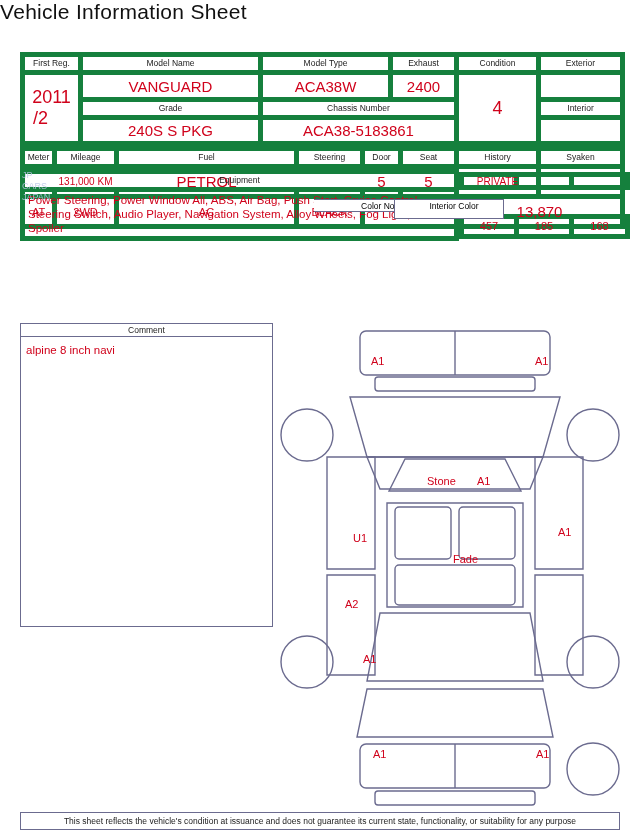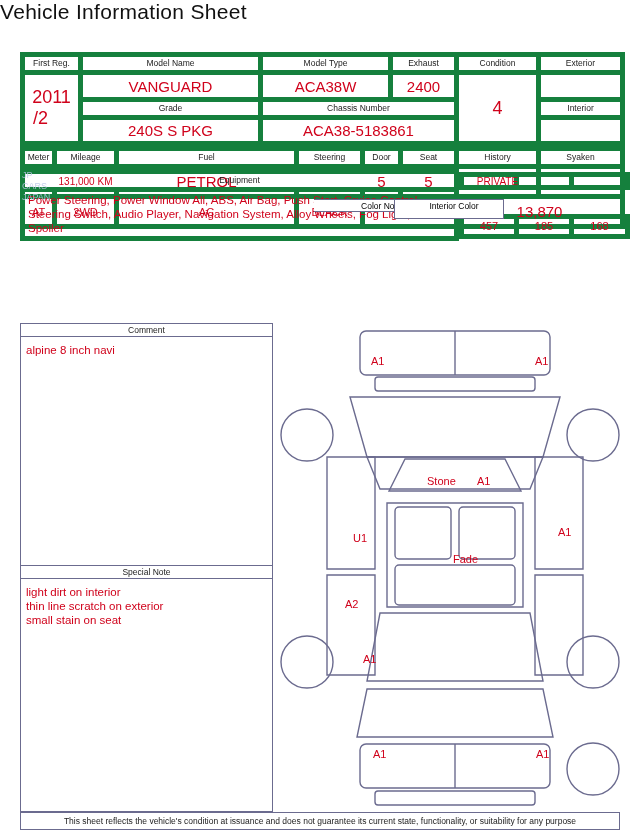--- a/index.html
+++ b/index.html
@@ -295,26 +295,20 @@
   <div class="wm" style="left:22px; top:170px;">JP<br>CARS<br>JAPAN</div>
   <div class="wm" style="left:190px; top:350px;">JP CARS<br>JAPAN</div>
 
   <div class="lower">
 
     <div class="commentbox">
       <div class="boxhdr">Comment</div>
       <div class="boxbody">alpine 8 inch navi</div>
     </div>
 
-    <div class="specialbox">
-      <div class="boxhdr">Special Note</div>
-      <div class="boxbody">light dirt on interior
-thin line scratch on exterior
-small stain on seat</div>
-    </div>
 
     <div class="diagram">
       <svg width="345" height="505" viewBox="0 0 345 505">
         <g fill="none" stroke="#6b6b8f" stroke-width="1.4">
 
           <rect x="85" y="24" width="190" height="44" rx="6"></rect>
           <rect x="100" y="70" width="160" height="14" rx="3"></rect>
 
           <path d="M75 90 L285 90 L268 150 L92 150 Z"></path>
           <path d="M92 150 L268 150 L255 182 L105 182 Z"></path>

